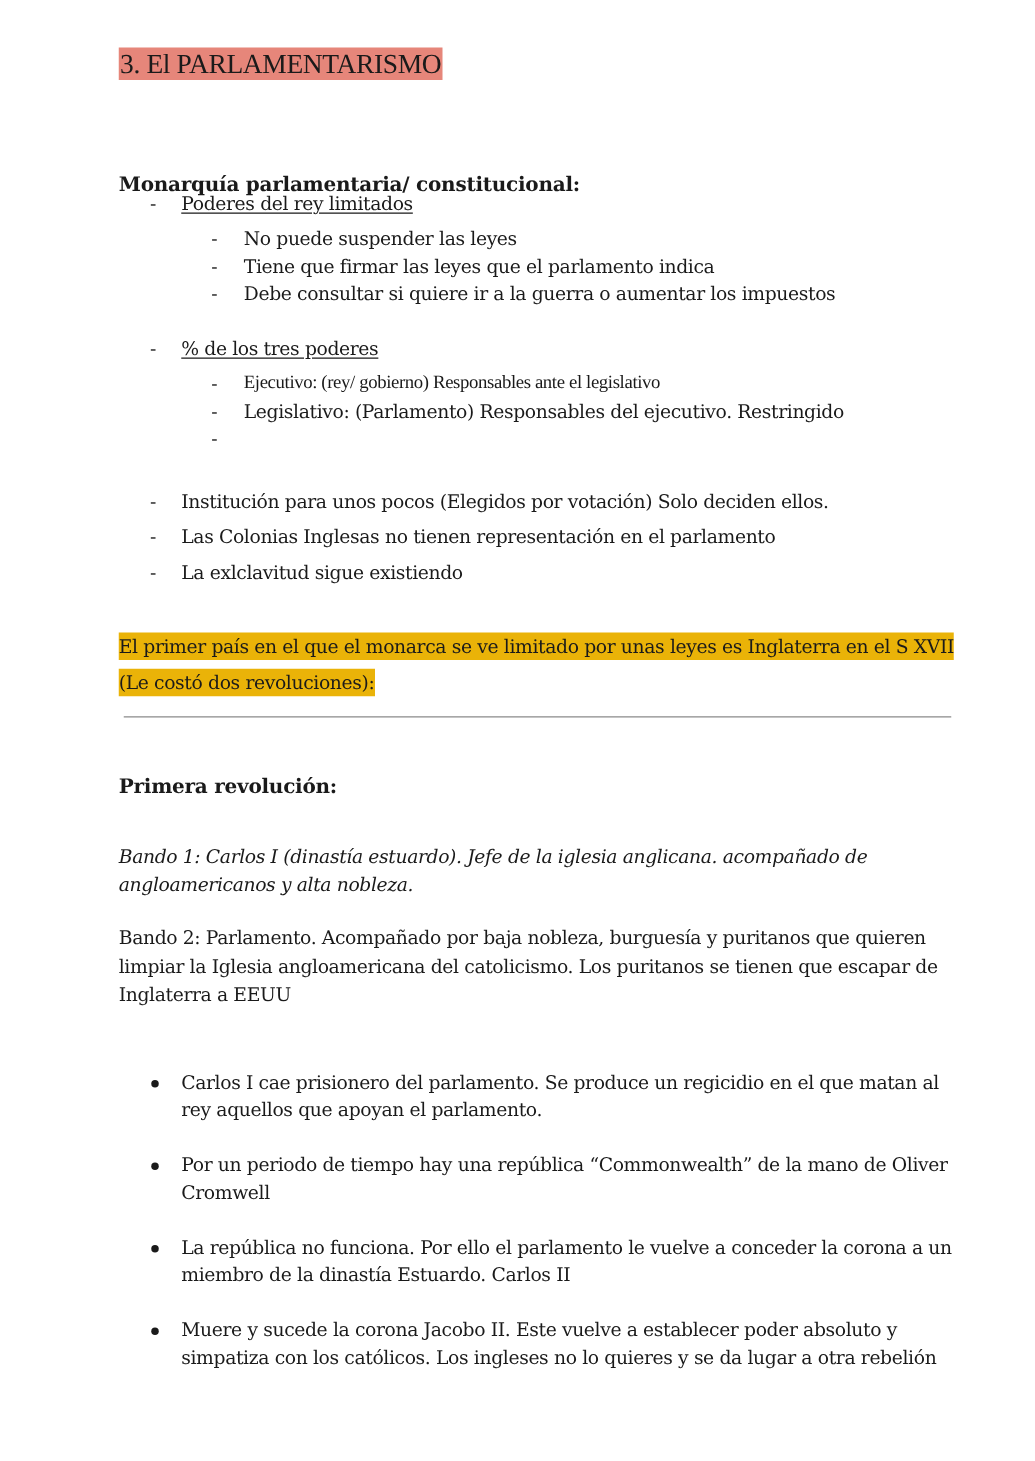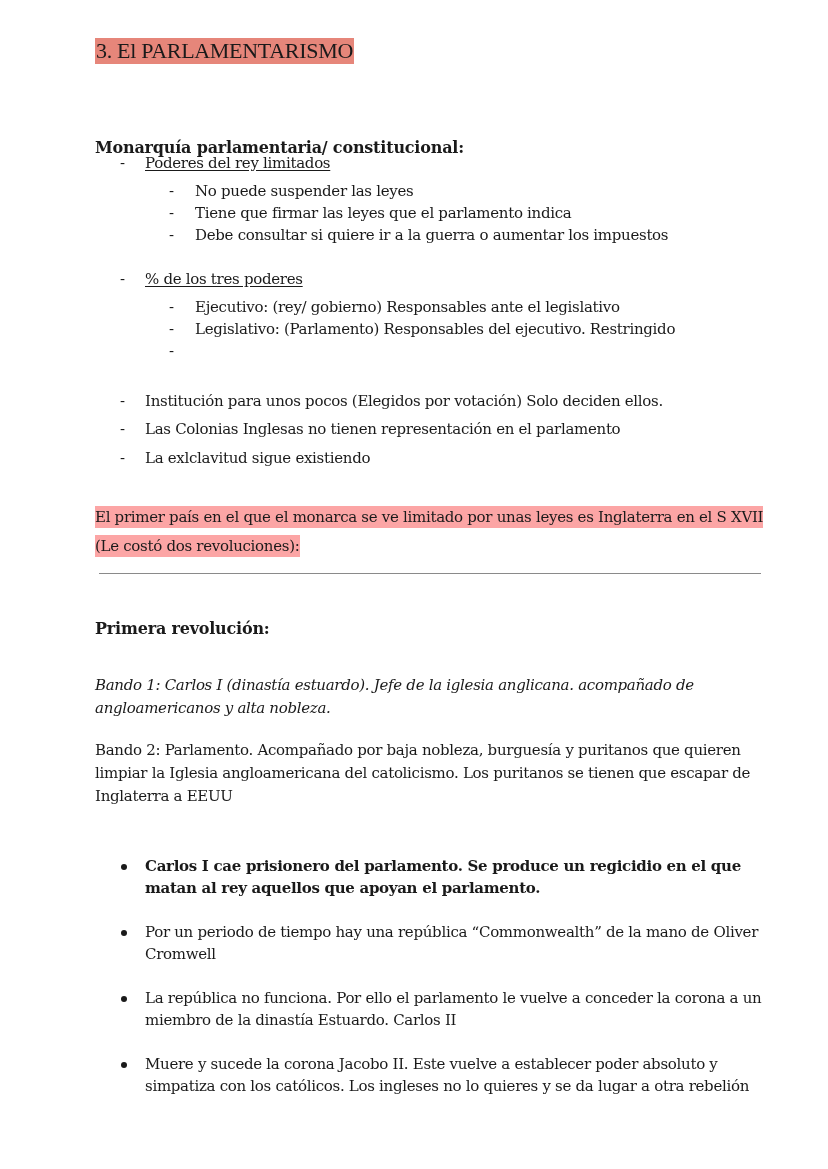--- a/index.html
+++ b/index.html
@@ -12,21 +12,21 @@
   .abs { position: absolute; white-space: nowrap; }
   .title {
     left: 79px; top: 38px; font-size: 20px; line-height: 26px;
     background: #e6867a; padding: 0 1px; letter-spacing: -0.3px;
     font-family: "Liberation Serif", "DejaVu Serif", serif; font-size: 22px;
   }
   .h-bold { font-weight: bold; font-size: 16px; left: 79px; letter-spacing: -0.2px; }
   .txt { font-size: 15px; letter-spacing: -0.3px; }
   .dash { position: absolute; font-size: 15px; }
   .u { text-decoration: underline; text-underline-offset: 2px; }
-  .hl { background: #fca5a5; }
+  .hl { background: #eab308; }
   .para { position: absolute; left: 79px; width: 670px; font-size: 15px; line-height: 23px; letter-spacing: -0.3px; white-space: normal; }
   .bullet-dot { position: absolute; width: 6px; height: 6px; background: #1a1a1a; border-radius: 50%; }
   .bitem { position: absolute; left: 129px; width: 625px; font-size: 15px; line-height: 22px; letter-spacing: -0.3px; white-space: normal; }
   .rule { position: absolute; left: 83px; top: 573px; width: 662px; height: 1px; background: #8a8a8a; }
 </style>
 </head>
 <body>
 
 <div class="page">
 
@@ -41,21 +41,21 @@
   <div class="abs txt" style="left:179px; top:182px;">No puede suspender las leyes</div>
   <span class="dash" style="left:153px; top:204px;">-</span>
   <div class="abs txt" style="left:179px; top:204px;">Tiene que firmar las leyes que el parlamento indica</div>
   <span class="dash" style="left:153px; top:226px;">-</span>
   <div class="abs txt" style="left:179px; top:226px;">Debe consultar si quiere ir a la guerra o aumentar los impuestos</div>
 
   <span class="dash" style="left:104px; top:270px;">-</span>
   <div class="abs txt u" style="left:129px; top:270px;">% de los tres poderes</div>
 
   <span class="dash" style="left:153px; top:298px;">-</span>
-  <div class="abs txt" style="left:179px; top:298px;">Ejecutivo: (rey/ gobierno) Responsables ante el legislativo</div>
+  <div class="abs txt" style="left:179px; top:298px;font-family:Liberation Serif, serif;">Ejecutivo: (rey/ gobierno) Responsables ante el legislativo</div>
   <span class="dash" style="left:153px; top:320px;">-</span>
   <div class="abs txt" style="left:179px; top:320px;">Legislativo: (Parlamento) Responsables del ejecutivo. Restringido</div>
   <span class="dash" style="left:153px; top:342px;">-</span>
 
   <span class="dash" style="left:104px; top:392px;">-</span>
   <div class="abs txt" style="left:129px; top:392px;">Institución para unos pocos (Elegidos por votación) Solo deciden ellos.</div>
   <span class="dash" style="left:104px; top:420px;">-</span>
   <div class="abs txt" style="left:129px; top:420px;">Las Colonias Inglesas no tienen representación en el parlamento</div>
   <span class="dash" style="left:104px; top:449px;">-</span>
   <div class="abs txt" style="left:129px; top:449px;">La exlclavitud sigue existiendo</div>
@@ -64,21 +64,21 @@
   <div class="abs txt hl" style="left:79px; top:535px; line-height:22px;">(Le costó dos revoluciones):</div>
 
   <div class="rule"></div>
 
   <div class="abs h-bold" style="top:619px;">Primera revolución:</div>
 
   <div class="para" style="top:674px;font-style:italic;">Bando 1: Carlos I (dinastía estuardo). Jefe de la iglesia anglicana. acompañado de angloamericanos y alta nobleza.</div>
   <div class="para" style="top:739px;">Bando 2: Parlamento. Acompañado por baja nobleza, burguesía y puritanos que quieren limpiar la Iglesia angloamericana del catolicismo. Los puritanos se tienen que escapar de Inglaterra a EEUU</div>
 
   <span class="bullet-dot" style="left:105px; top:864px;"></span>
-  <div class="bitem" style="top:855px;font-weight:bold;">Carlos I cae prisionero del parlamento. Se produce un regicidio en el que matan al rey aquellos que apoyan el parlamento.</div>
+  <div class="bitem" style="top:855px;">Carlos I cae prisionero del parlamento. Se produce un regicidio en el que matan al rey aquellos que apoyan el parlamento.</div>
 
   <span class="bullet-dot" style="left:105px; top:930px;"></span>
   <div class="bitem" style="top:921px;">Por un periodo de tiempo hay una república “Commonwealth” de la mano de Oliver Cromwell</div>
 
   <span class="bullet-dot" style="left:105px; top:996px;"></span>
   <div class="bitem" style="top:987px;">La república no funciona. Por ello el parlamento le vuelve a conceder la corona a un miembro de la dinastía Estuardo. Carlos II</div>
 
   <span class="bullet-dot" style="left:105px; top:1062px;"></span>
   <div class="bitem" style="top:1053px;">Muere y sucede la corona Jacobo II. Este vuelve a establecer poder absoluto y simpatiza con los católicos. Los ingleses no lo quieres y se da lugar a otra rebelión</div>
 

